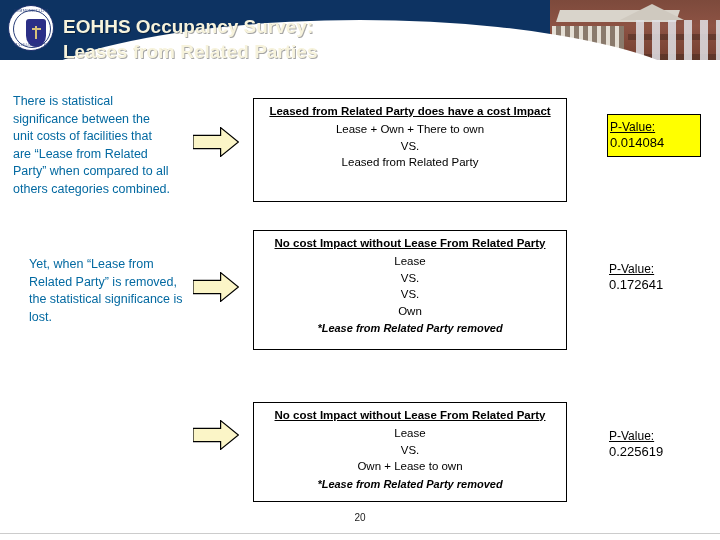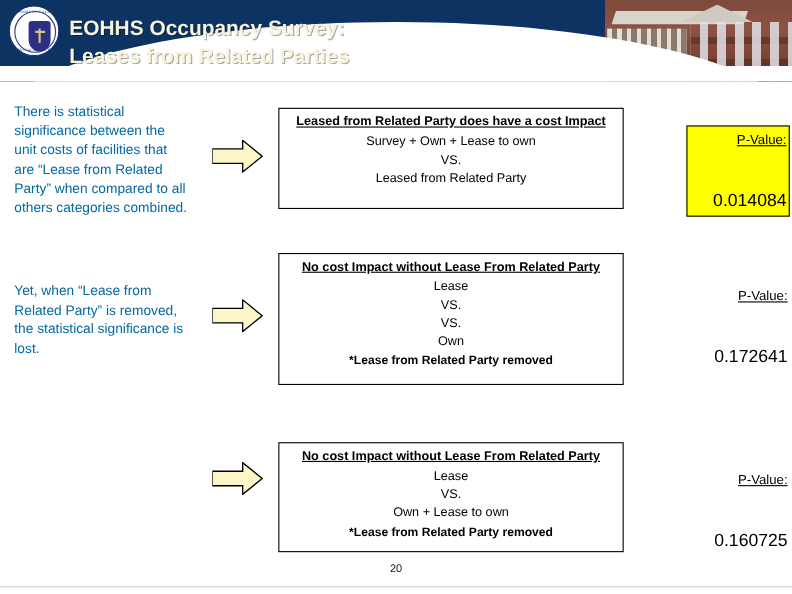--- a/index.html
+++ b/index.html
@@ -183,21 +183,21 @@
   .blurb {
     position: absolute;
     font-size: 12.5px;
     line-height: 17.5px;
     color: #0369a1;
     white-space: pre-line;
     width: 160px;
     left: 13px;
   }
   .blurb1 { top: 19px; }
-  .blurb2 { top: 182px; }
+  .blurb2 { top: 182px; margin-left: 16px; }
   .blurb3 { top: 320px; }
 
   
   .arrow {
     position: absolute;
     width: 46px;
     height: 30px;
     left: 193px;
   }
   .arrow-body {
@@ -223,67 +223,67 @@
   .panel {
     position: absolute;
     left: 253px;
     width: 314px;
     border: 1.5px solid #000000;
     box-sizing: border-box;
     background: #ffffff;
     text-align: center;
     padding: 4px 3px 6px 3px;
   }
-  .panel1 { top: 24px;  height: 92px; }
+  .panel1 { top: 24px;  height: 104px; }
   .panel2 { top: 156px; height: 120px; }
   .panel3 { top: 328px; height: 100px; }
 
   .panel-title {
     font-size: 11.5px;
     font-weight: bold;
     text-decoration: underline;
     line-height: 15px;
     margin: 1px 0 2px 0;
   }
   .panel-line {
     font-size: 11.5px;
     line-height: 16.5px;
   }
   .panel-line.bold {
     font-weight: normal;
   }
   .panel-note {
     font-size: 11px;
     font-weight: bold;
+    font-style: italic;
     line-height: 16px;
     text-align: center;
     margin-top: 1px;
   }
 
   .pval {
     position: absolute;
-    left: 624px;
+    left: 607px;
     width: 94px;
-    text-align: right;
+    text-align: left;
     box-sizing: border-box;
-    padding: 4px 2px 5px 14px;
+    padding: 4px 2px 5px 2px;
   }
   .pval-hl {
     background: #ffff00;
     border: 1px solid #000000;
   }
   .pval-label {
     font-size: 12px;
     text-decoration: underline;
     line-height: 16px;
   }
   .pval-value {
-    font-size: 16px;
+    font-size: 13px;
     line-height: 16px;
-    margin-top: 40px;
   }
   .pval1 { top: 40px; }
   .pval2 { top: 183px; }
   .pval3 { top: 350px; }
 
   .slide-number {
     position: absolute;
     left: 340px;
     top: 438px;
     width: 40px;
@@ -337,21 +337,21 @@
 
   <div class="arrow arrow1">
     <div class="arrow-body"></div>
     <svg class="arrow-outline" viewBox="0 0 46 30">
       <polygon points="0,8.4 27.6,8.4 27.6,0.6 45.4,15 27.6,29.4 27.6,21.6 0,21.6" fill="none" stroke="#000000" stroke-width="1.2"></polygon>
     </svg>
   </div>
 
   <div class="panel panel1">
     <div class="panel-title">Leased from Related Party does have a cost Impact</div>
-    <div class="panel-line">Survey + Own + Lease to own</div>
+    <div class="panel-line">Lease + Own + There to own</div>
     <div class="panel-line">VS.</div>
     <div class="panel-line bold">Leased from Related Party</div>
   </div>
 
   <div class="pval pval1 pval-hl">
     <div class="pval-label">P-Value:</div>
     <div class="pval-value">0.014084</div>
   </div>
 
   <div class="blurb blurb2">Yet, when “Lease from Related Party” is removed, the statistical significance is lost.</div>
@@ -388,19 +388,19 @@
   <div class="panel panel3">
     <div class="panel-title">No cost Impact without  Lease From Related Party</div>
     <div class="panel-line">Lease</div>
     <div class="panel-line">VS.</div>
     <div class="panel-line">Own + Lease to own</div>
     <div class="panel-note">*Lease from Related Party removed</div>
   </div>
 
   <div class="pval pval3">
     <div class="pval-label">P-Value:</div>
-    <div class="pval-value">0.160725</div>
+    <div class="pval-value">0.225619</div>
   </div>
 
   <div class="slide-number">20</div>
 </div>
 
 <div class="footer-rule"></div>
 
 </body></html>

